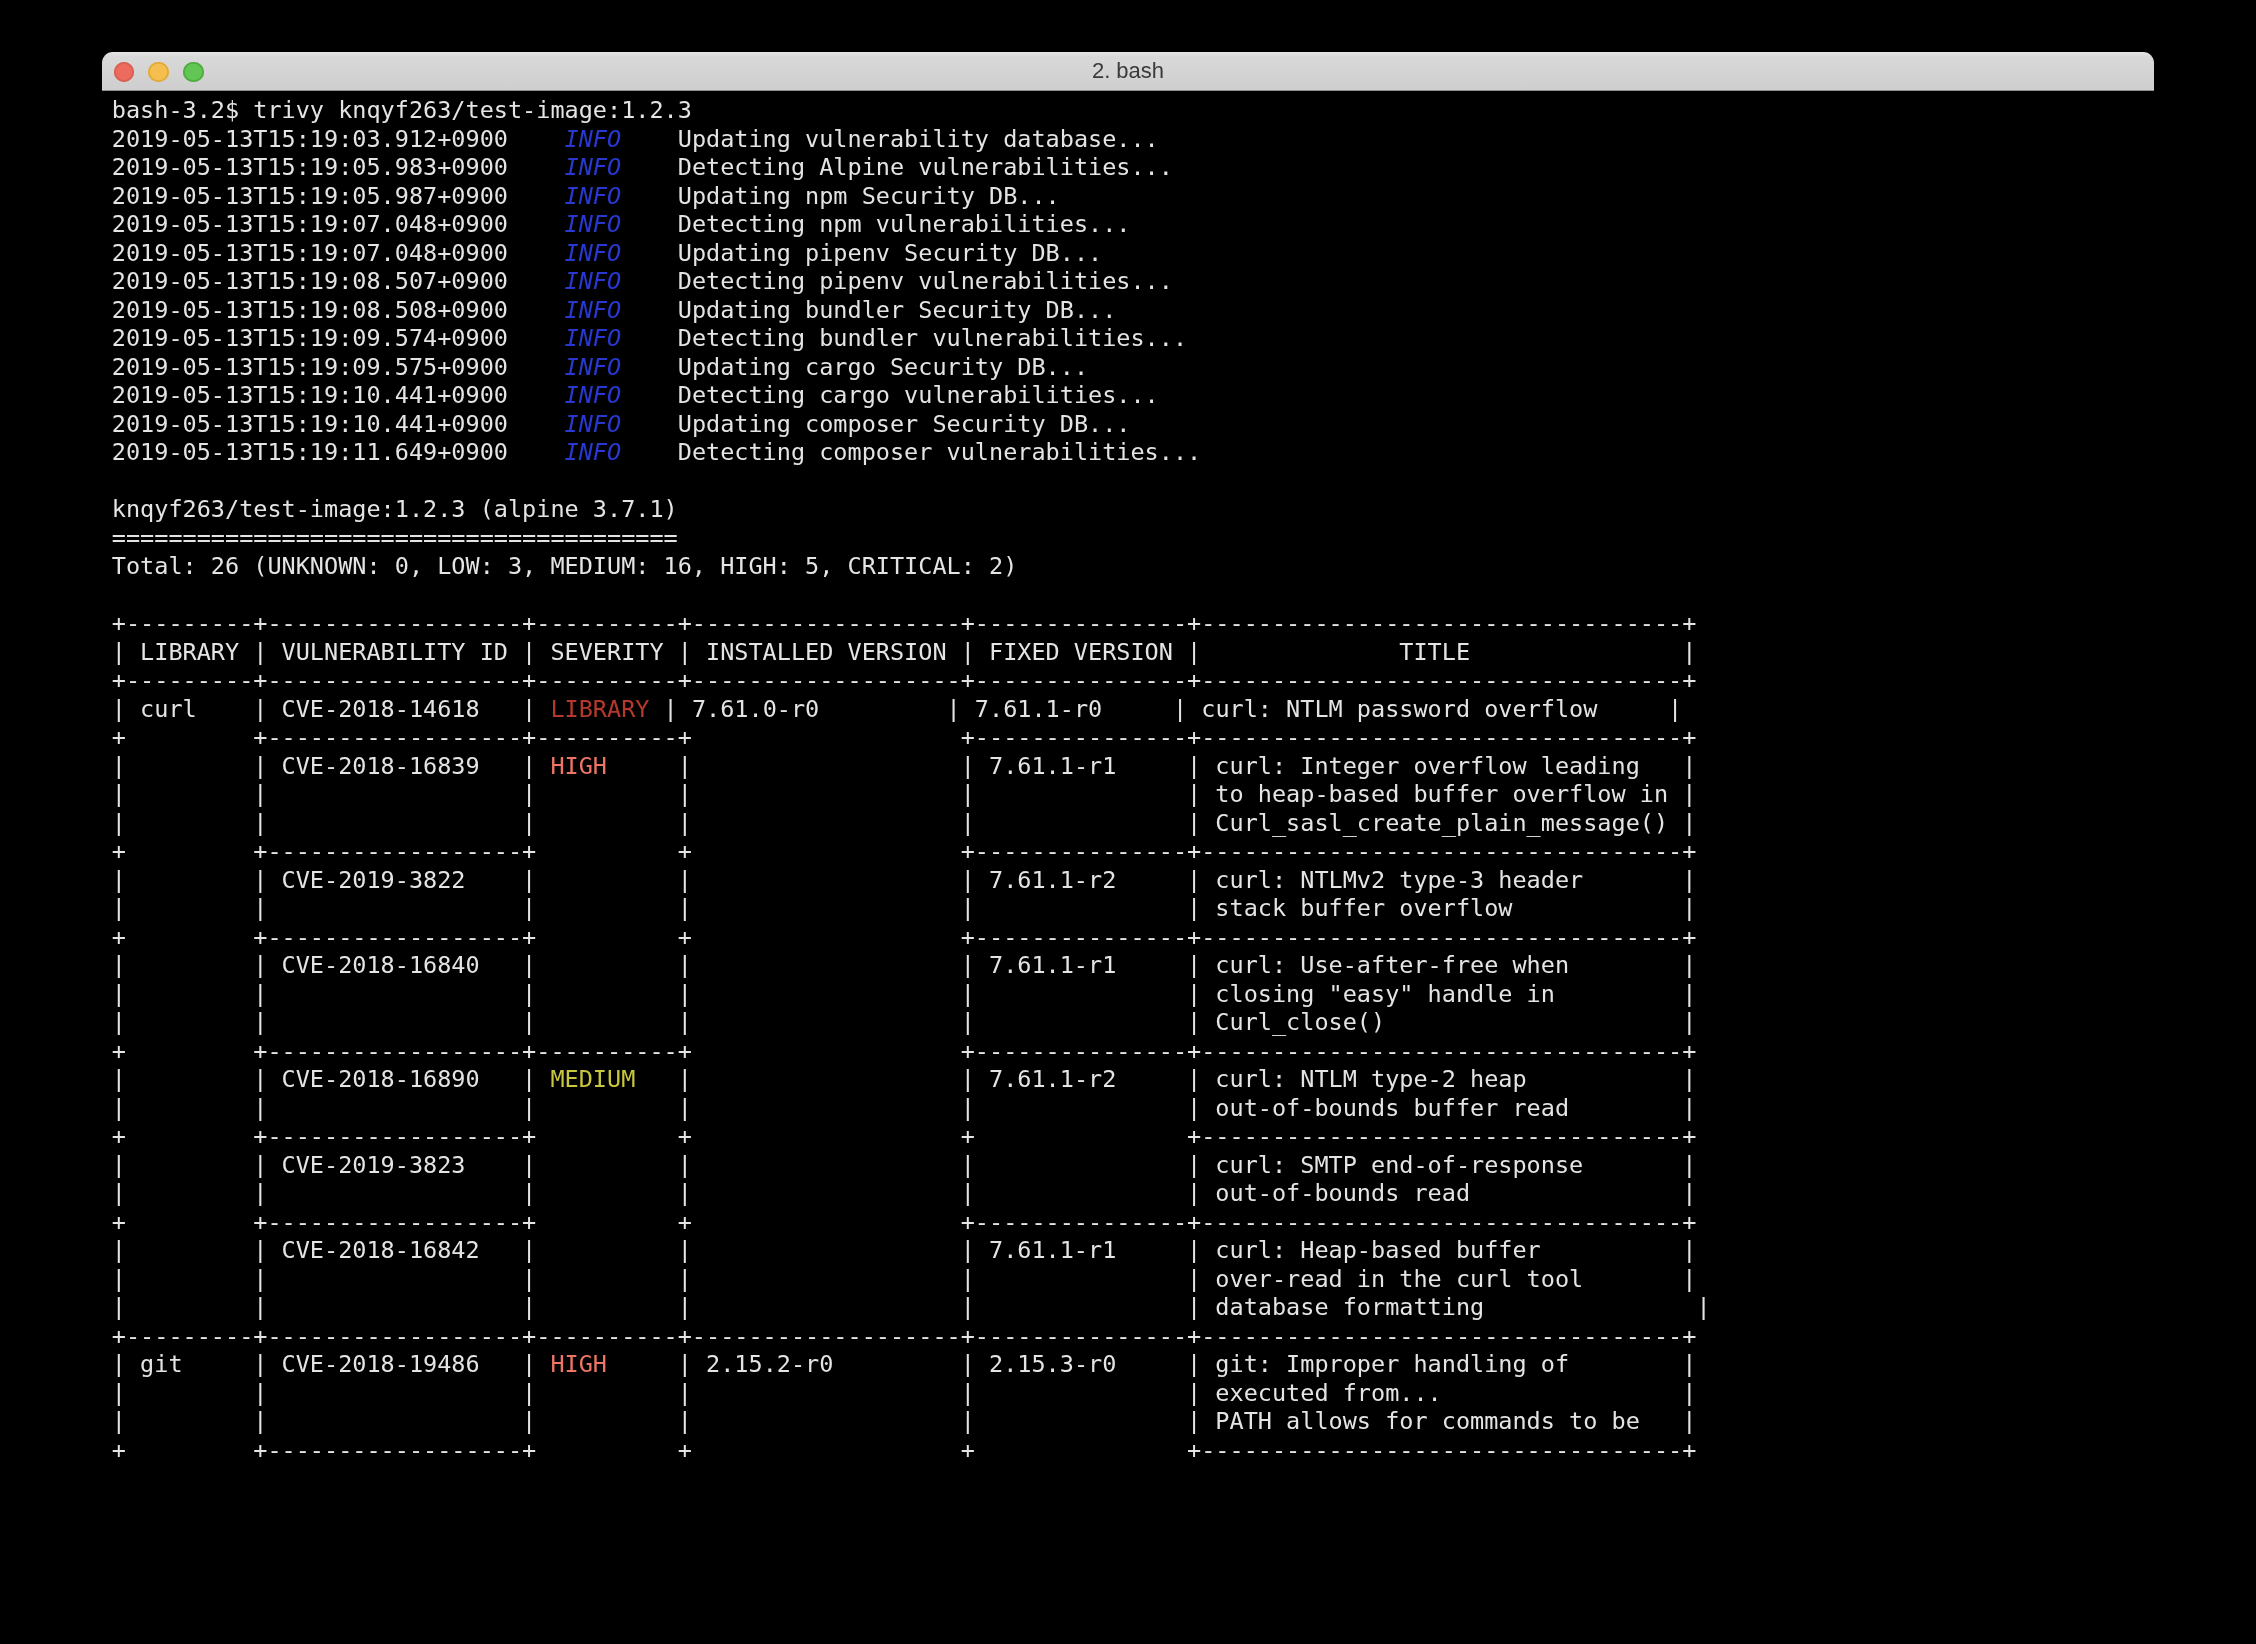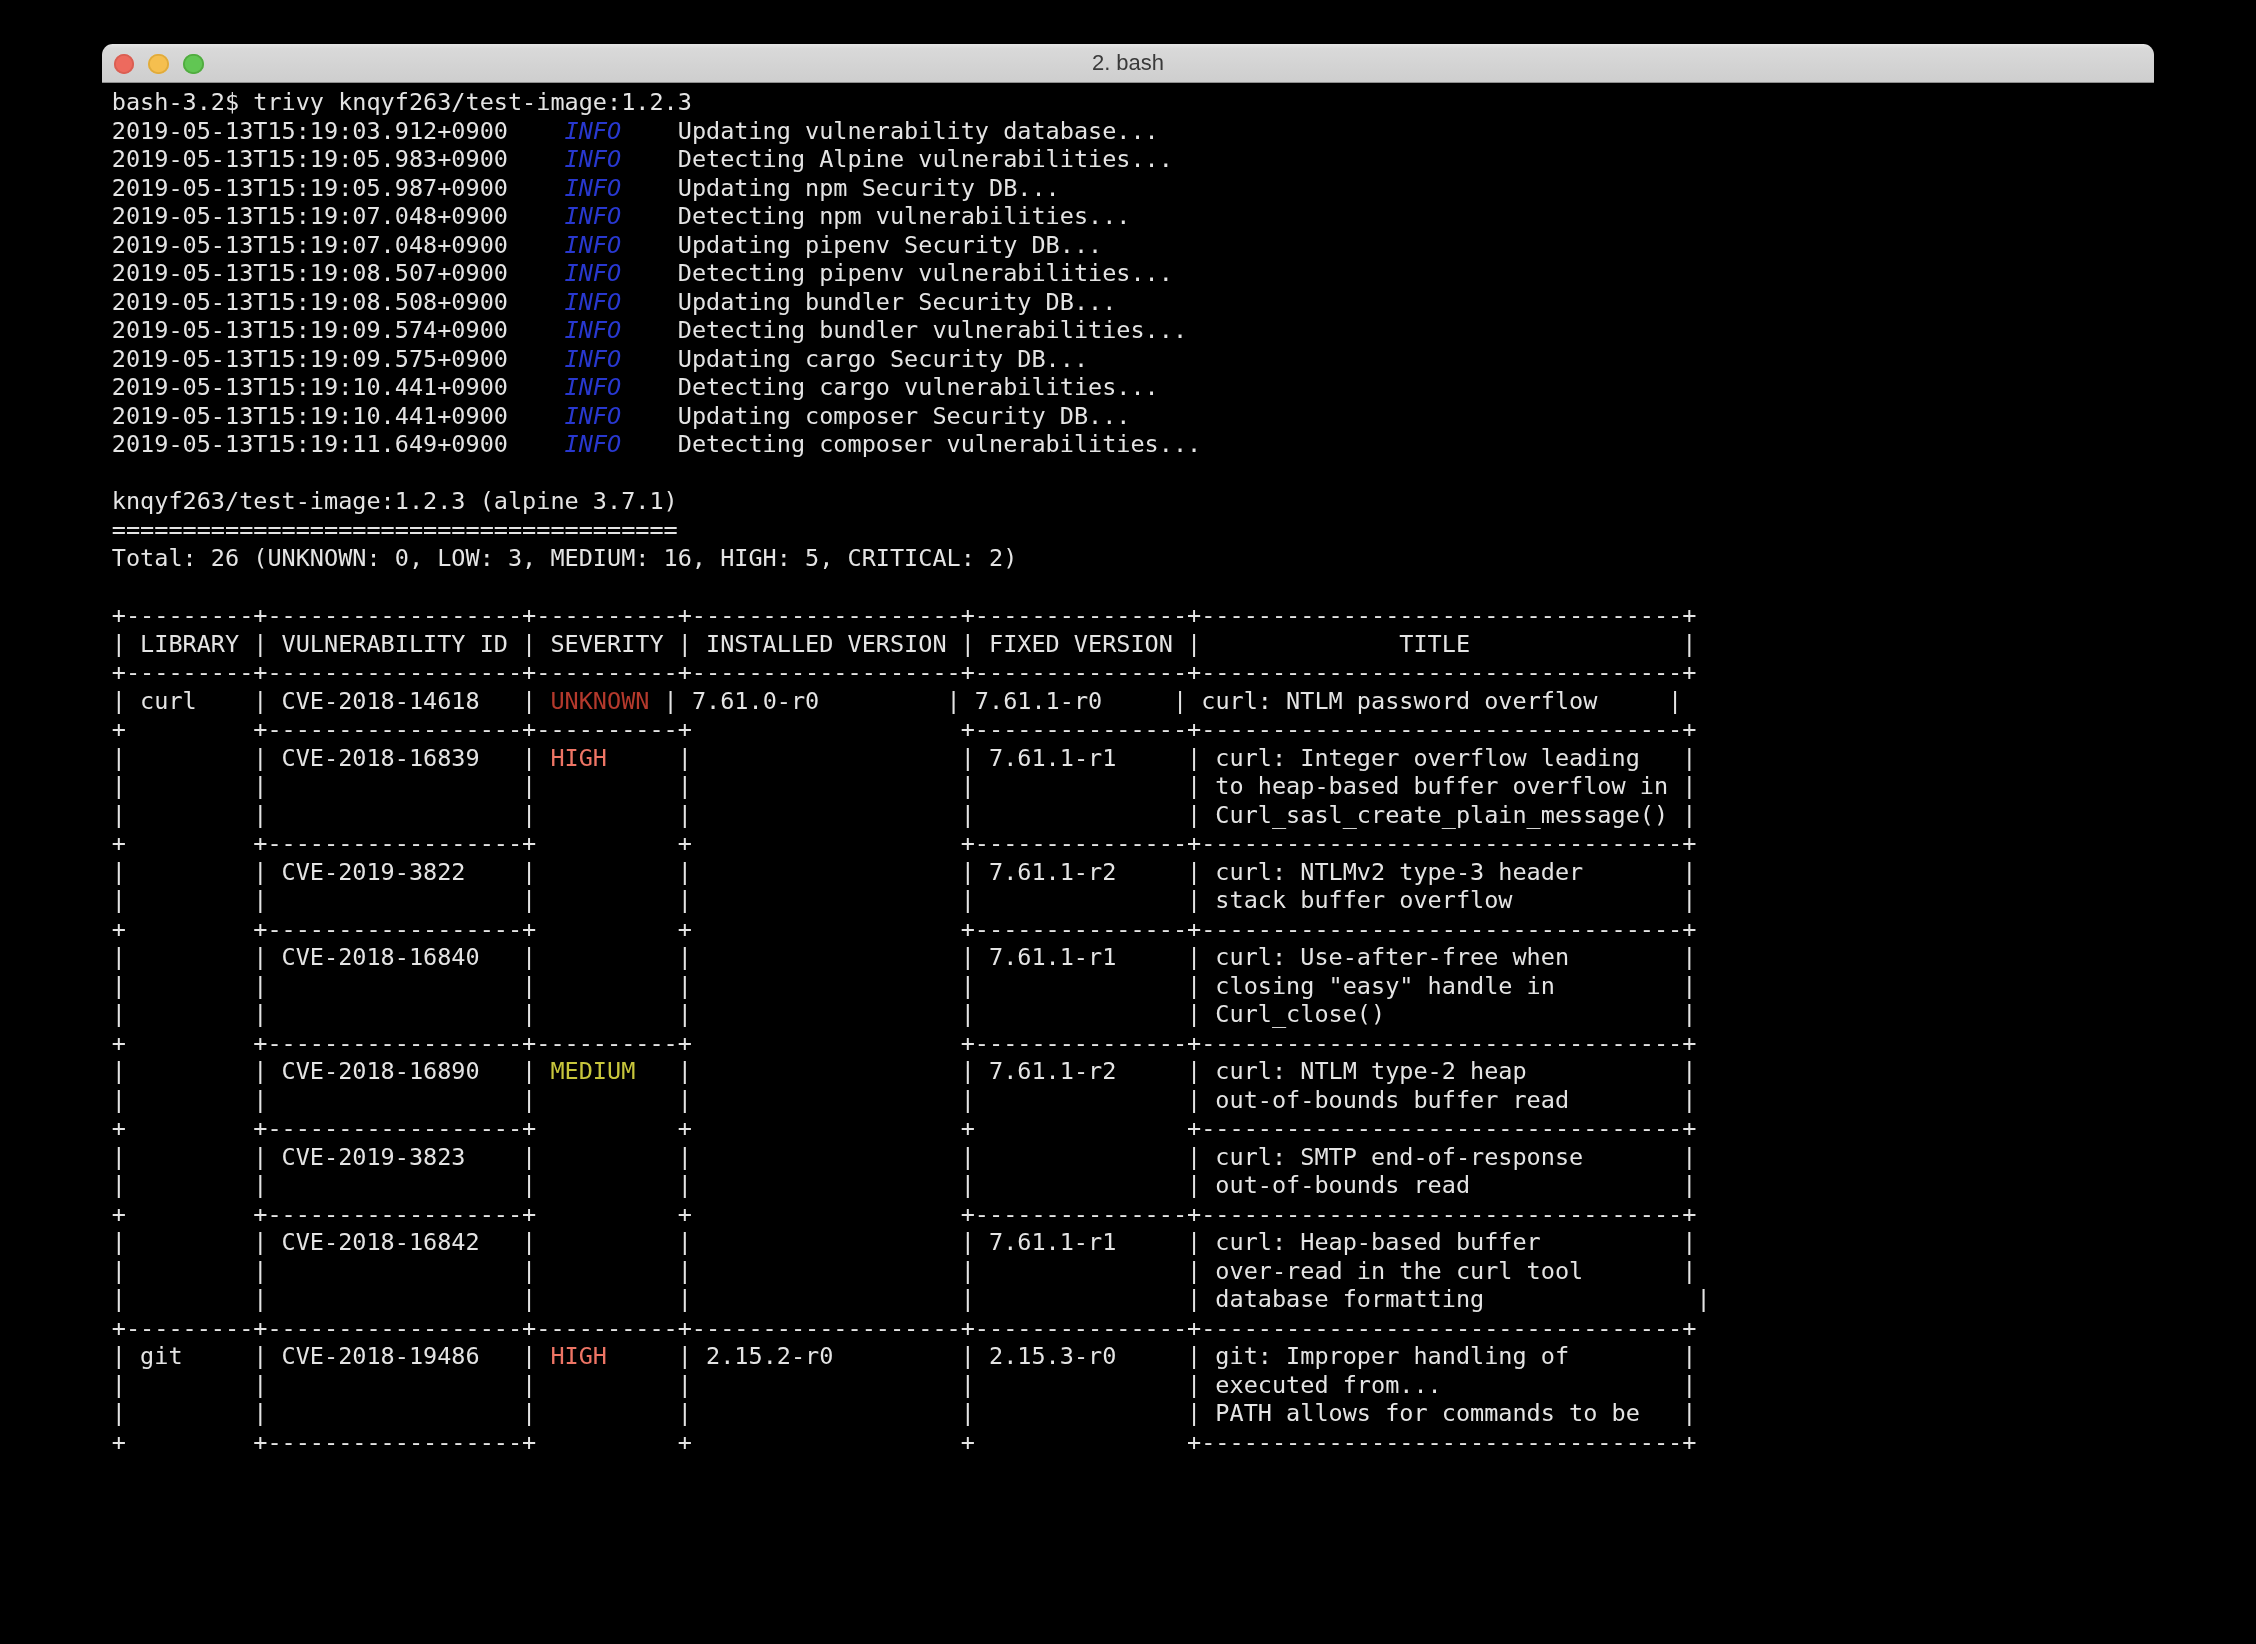--- a/index.html
+++ b/index.html
@@ -4,21 +4,21 @@
 <style>
   html, body { margin: 0; padding: 0; }
   body {
     width: 2256px; height: 1645px;
     background: #000000;
     overflow: hidden;
     position: relative;
   }
   .window {
     position: absolute;
-    left: 102px; top: 44px;
+    left: 102px; top: 52px;
     width: 2052px; height: 1543px;
     background: var(--term-bg, #000);
     border-radius: 10.7px;
     overflow: hidden;
   }
   .titlebar {
     height: 38px;
     background: linear-gradient(180deg, #e6e6e6 0%, #d9d9d9 12%, #cecece 100%);
     border-bottom: 1.8px solid #8f8f8f;
     position: relative;
@@ -84,21 +84,21 @@
       <div class="line"><span>2019-05-13T15:19:10.441+0900    </span><span class="c-info">INFO</span><span>    Updating composer Security DB...</span></div>
       <div class="line"><span>2019-05-13T15:19:11.649+0900    </span><span class="c-info">INFO</span><span>    Detecting composer vulnerabilities...</span></div>
       <div class="line"><span> </span></div>
       <div class="line"><span>knqyf263/test-image:1.2.3 (alpine 3.7.1)</span></div>
       <div class="line"><span>========================================</span></div>
       <div class="line"><span>Total: 26 (UNKNOWN: 0, LOW: 3, MEDIUM: 16, HIGH: 5, CRITICAL: 2)</span></div>
       <div class="line"><span> </span></div>
       <div class="line"><span>+---------+------------------+----------+-------------------+---------------+----------------------------------+</span></div>
       <div class="line"><span>| LIBRARY | VULNERABILITY ID | SEVERITY | INSTALLED VERSION | FIXED VERSION |              TITLE               |</span></div>
       <div class="line"><span>+---------+------------------+----------+-------------------+---------------+----------------------------------+</span></div>
-      <div class="line"><span>| curl    | CVE-2018-14618   | </span><span class="c-critical">UNKNOWN</span><span> | 7.61.0-r0         | 7.61.1-r0     | curl: NTLM password overflow     |</span></div>
+      <div class="line"><span>| curl    | CVE-2018-14618   | </span><span class="c-critical">LIBRARY</span><span> | 7.61.0-r0         | 7.61.1-r0     | curl: NTLM password overflow     |</span></div>
       <div class="line"><span>+         +------------------+----------+                   +---------------+----------------------------------+</span></div>
       <div class="line"><span>|         | CVE-2018-16839   | </span><span class="c-high">HIGH</span><span>     |                   | 7.61.1-r1     | curl: Integer overflow leading   |</span></div>
       <div class="line"><span>|         |                  |          |                   |               | to heap-based buffer overflow in |</span></div>
       <div class="line"><span>|         |                  |          |                   |               | Curl_sasl_create_plain_message() |</span></div>
       <div class="line"><span>+         +------------------+          +                   +---------------+----------------------------------+</span></div>
       <div class="line"><span>|         | CVE-2019-3822    |          |                   | 7.61.1-r2     | curl: NTLMv2 type-3 header       |</span></div>
       <div class="line"><span>|         |                  |          |                   |               | stack buffer overflow            |</span></div>
       <div class="line"><span>+         +------------------+          +                   +---------------+----------------------------------+</span></div>
       <div class="line"><span>|         | CVE-2018-16840   |          |                   | 7.61.1-r1     | curl: Use-after-free when        |</span></div>
       <div class="line"><span>|         |                  |          |                   |               | closing "easy" handle in         |</span></div>

